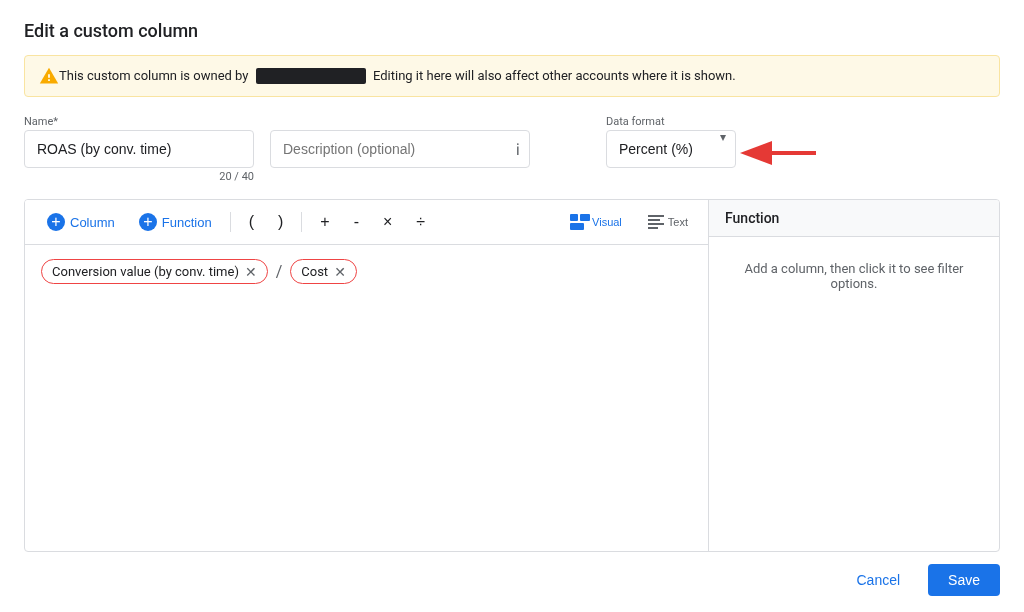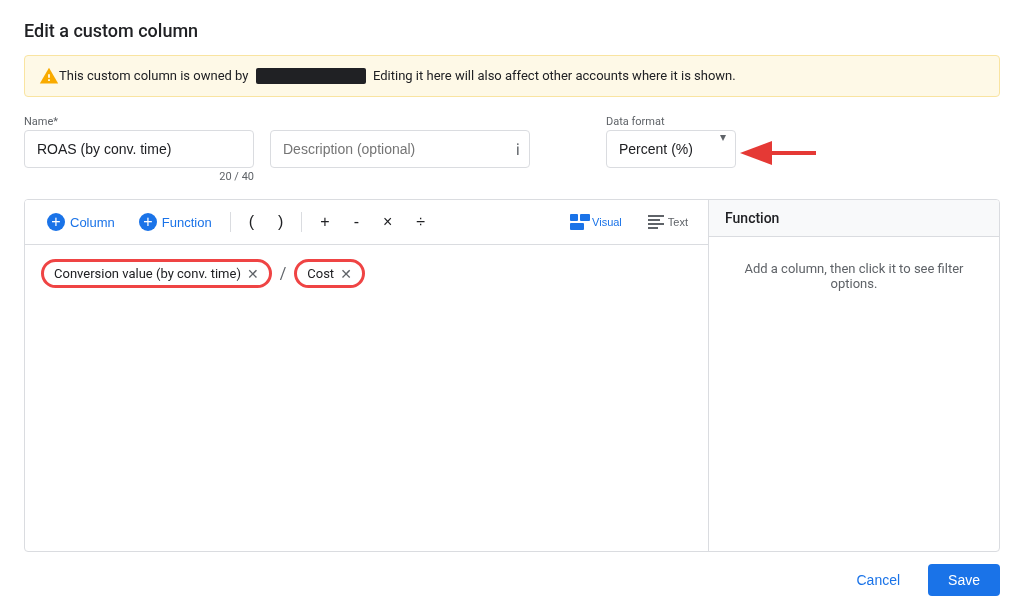--- a/index.html
+++ b/index.html
@@ -262,21 +262,21 @@
       padding: 14px 16px;
       display: flex;
       flex-wrap: wrap;
       align-content: flex-start;
       gap: 6px;
     }
 
     .formula-tag {
       display: inline-flex;
       align-items: center;
-      border: 3px solid #ef4444;
+      border: 1px solid #ef4444;
       border-radius: 16px;
       padding: 4px 10px;
       font-size: 13px;
       color: #202124;
       background: #fff;
       gap: 6px;
     }
 
     .tag-remove {
       cursor: pointer;

